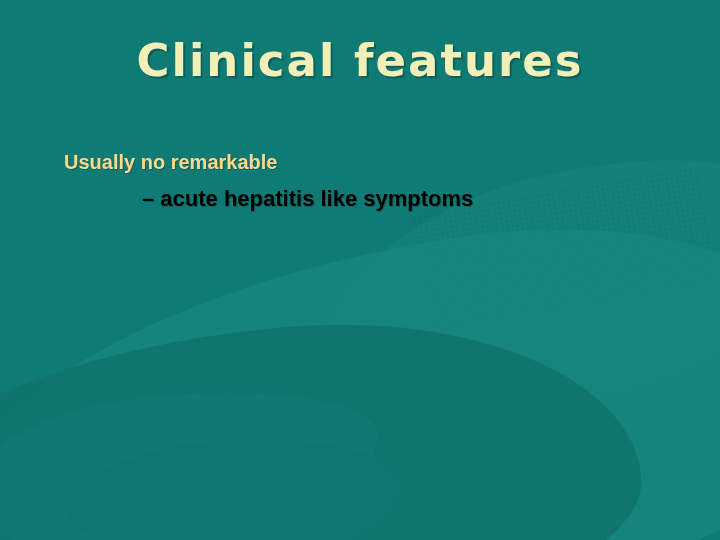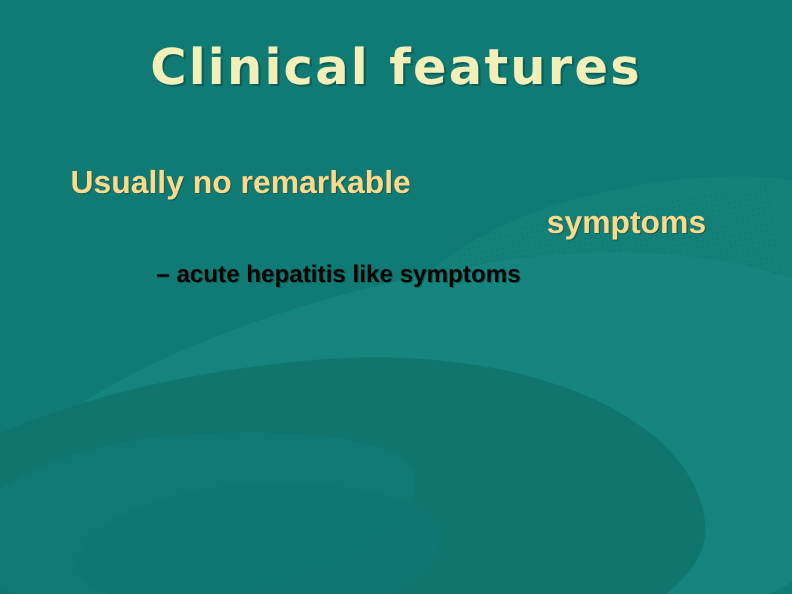--- a/index.html
+++ b/index.html
@@ -107,21 +107,21 @@
   }
 
   .body-block {
     position: absolute;
     top: 152px;
     left: 64px;
     width: 610px;
   }
 
   .line {
-    font-size: 29px;
+    font-size: 20px;
     font-weight: bold;
     line-height: 1.0;
     margin-bottom: 16px;
     white-space: pre;
   }
   .line.level1 {
     color: #ffd98a;
     text-shadow: 1px 1px 0 #0a5f59;
   }
   .line.cont {
@@ -150,17 +150,16 @@
   <div class="bg-shape bg-swoosh-1"></div>
   <div class="bg-shape bg-swoosh-2"></div>
   <div class="bg-shape bg-finger"></div>
   <div class="bg-shape bg-finger2"></div>
 
   <div id="content">
     <div class="slide-title">Clinical features</div>
 
     <div class="body-block">
       <div class="line level1">Usually no remarkable</div>
-      <div class="line cont">symptoms</div>
       <div class="line level2">– acute hepatitis like symptoms</div>
     </div>
   </div>
 </div>
 
 </body></html>

